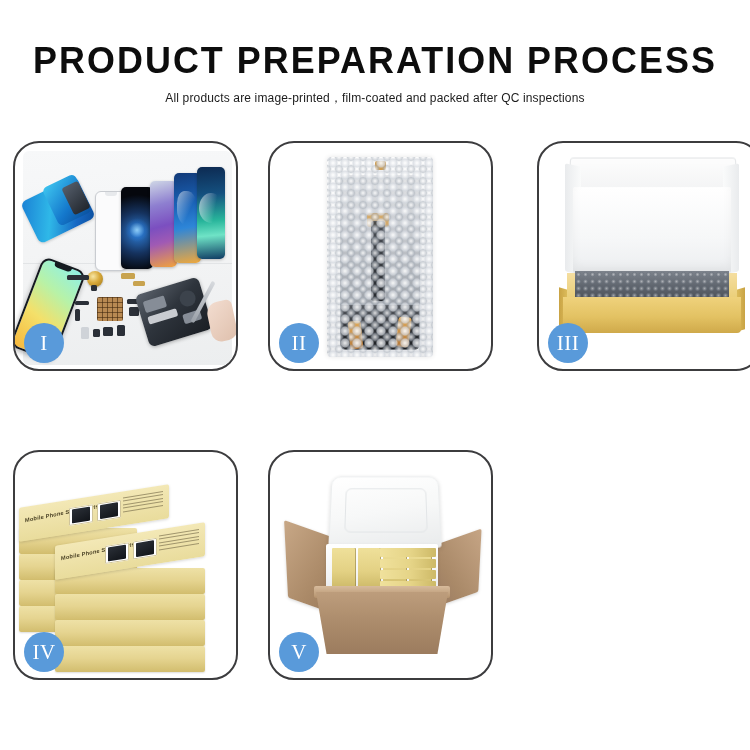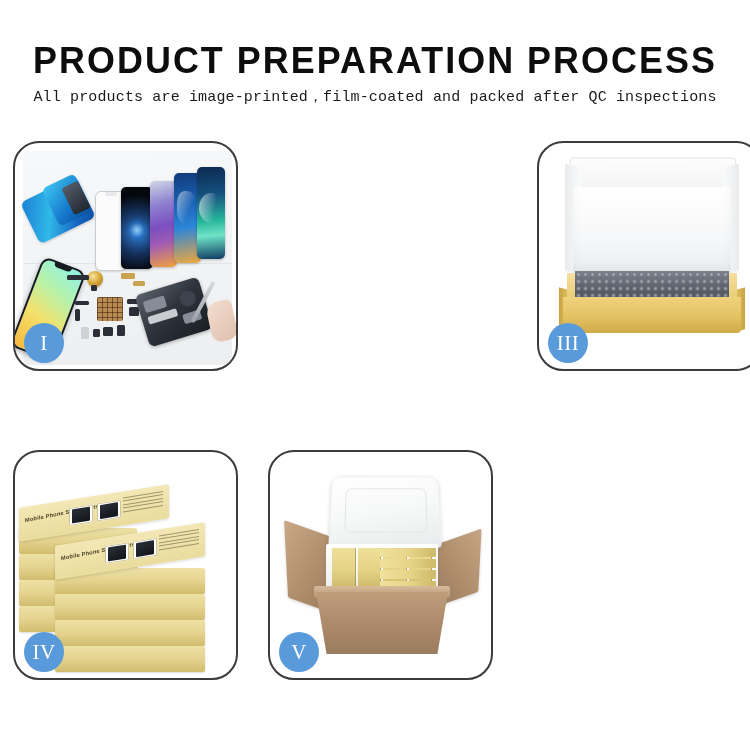--- a/index.html
+++ b/index.html
@@ -33,25 +33,25 @@
     color: #0d0d0d;
     font-family: "Liberation Sans", sans-serif;
     line-height: 42px;
     white-space: nowrap;
     transform: scaleX(0.97);
   }
   #page-subtitle {
     position: absolute;
     top: 88px; left: 0;
     width: 750px;
-    font-size: 15px;
+    font-size: 12px;
     font-weight: 400;
     letter-spacing: 0.15px;
     color: #1b1b1b;
-    font-family: Liberation Mono, monospace;
+    font-family: Liberation Sans, sans-serif;
     line-height: 20px;
     white-space: nowrap;
   }
 
   
   #grid {
     position: absolute;
     top: 141px;
     left: 13px;
     width: 727px;
@@ -599,20 +599,36 @@
           <i></i>
           <i></i>
           <i></i>
       </div>
       <div class="p1-tweezer"></div>
       <div class="p1-hand"></div>
     </div>
     <div class="badge">I</div>
   </div>
 
+  <div class="panel p-c1 p-r0">
+    <div class="stage">
+      <div class="p2-wrap">
+        <div class="p2-screen"></div>
+        <div class="p2-bottom"></div>
+        <div class="p2-flexpad"></div>
+        <div class="p2-flex"></div>
+        <div class="p2-tab-l"></div>
+        <div class="p2-tab-r"></div>
+        <div class="p2-tab-t"></div>
+        <div class="p2-bubbles"></div>
+        <div class="p2-bubbles2"></div>
+      </div>
+    </div>
+    <div class="badge">II</div>
+  </div>
 
   <div class="panel p-c2 p-r0">
     <div class="stage">
       <div class="p3-lid-back"></div>
       <div class="p3-lid-l"></div>
       <div class="p3-lid-r"></div>
       <div class="p3-lid"></div>
       <div class="p3-base-l"></div>
       <div class="p3-base-r"></div>
       <div class="p3-base-top"></div>

